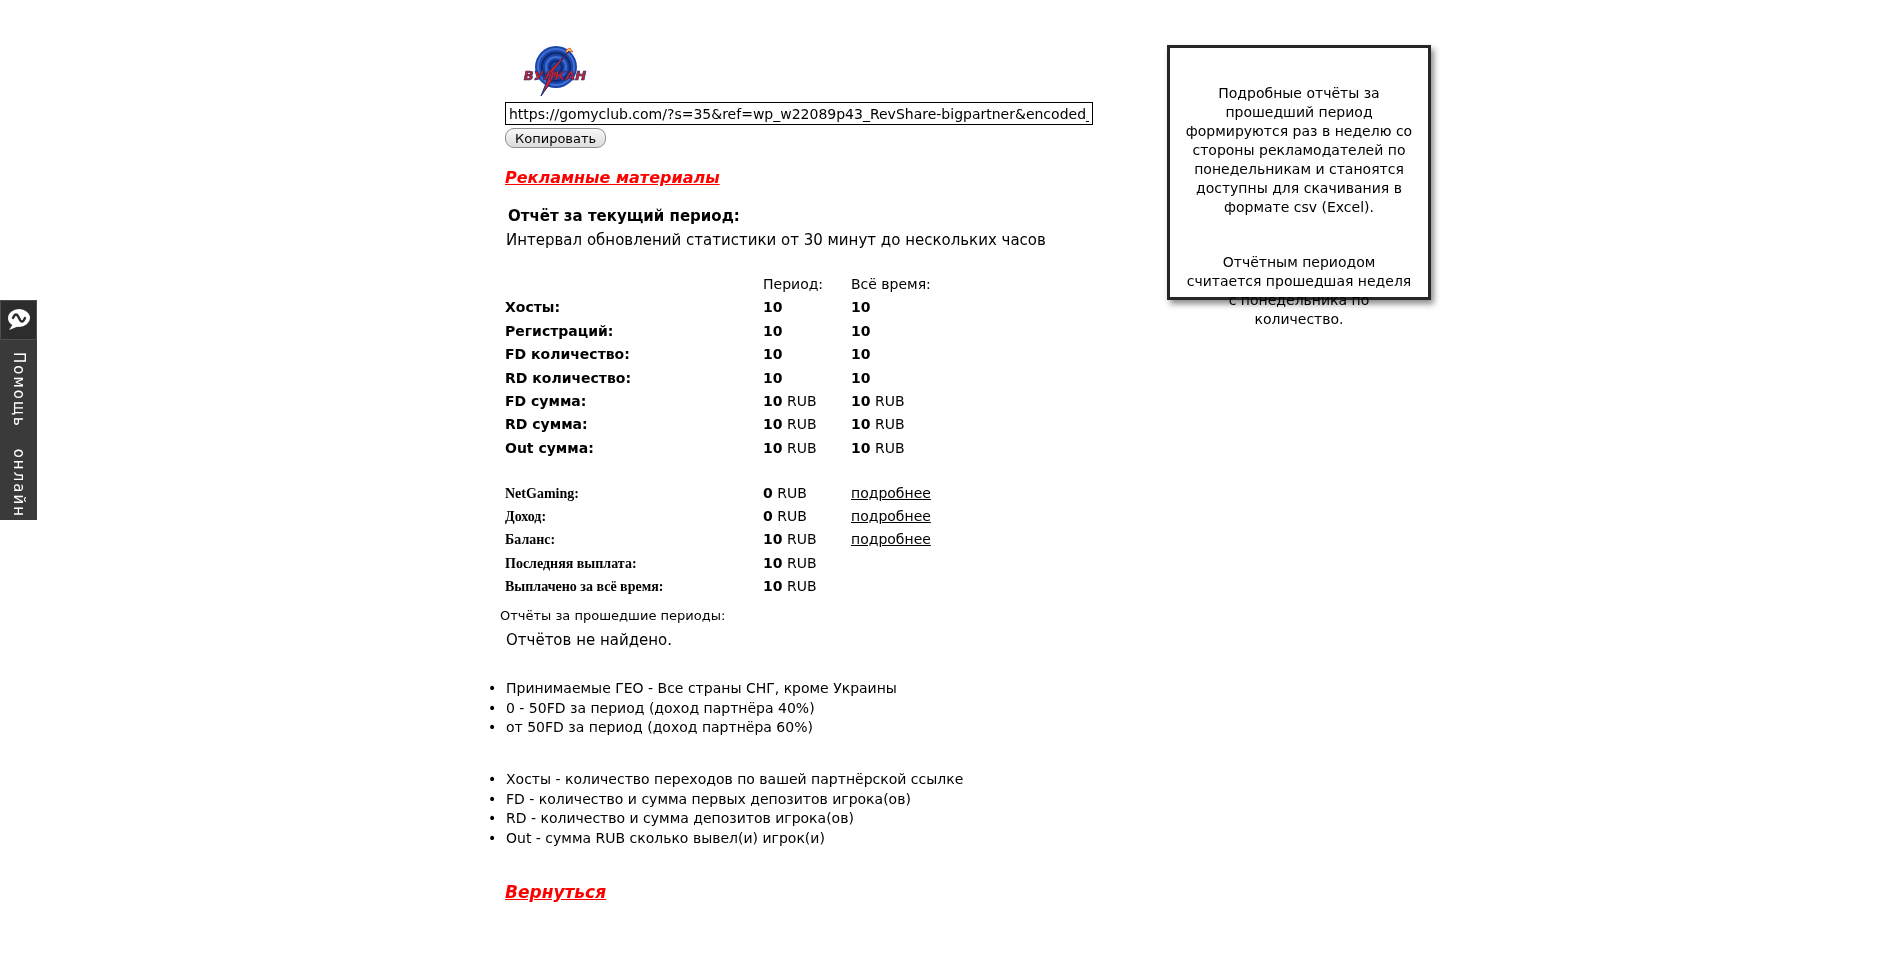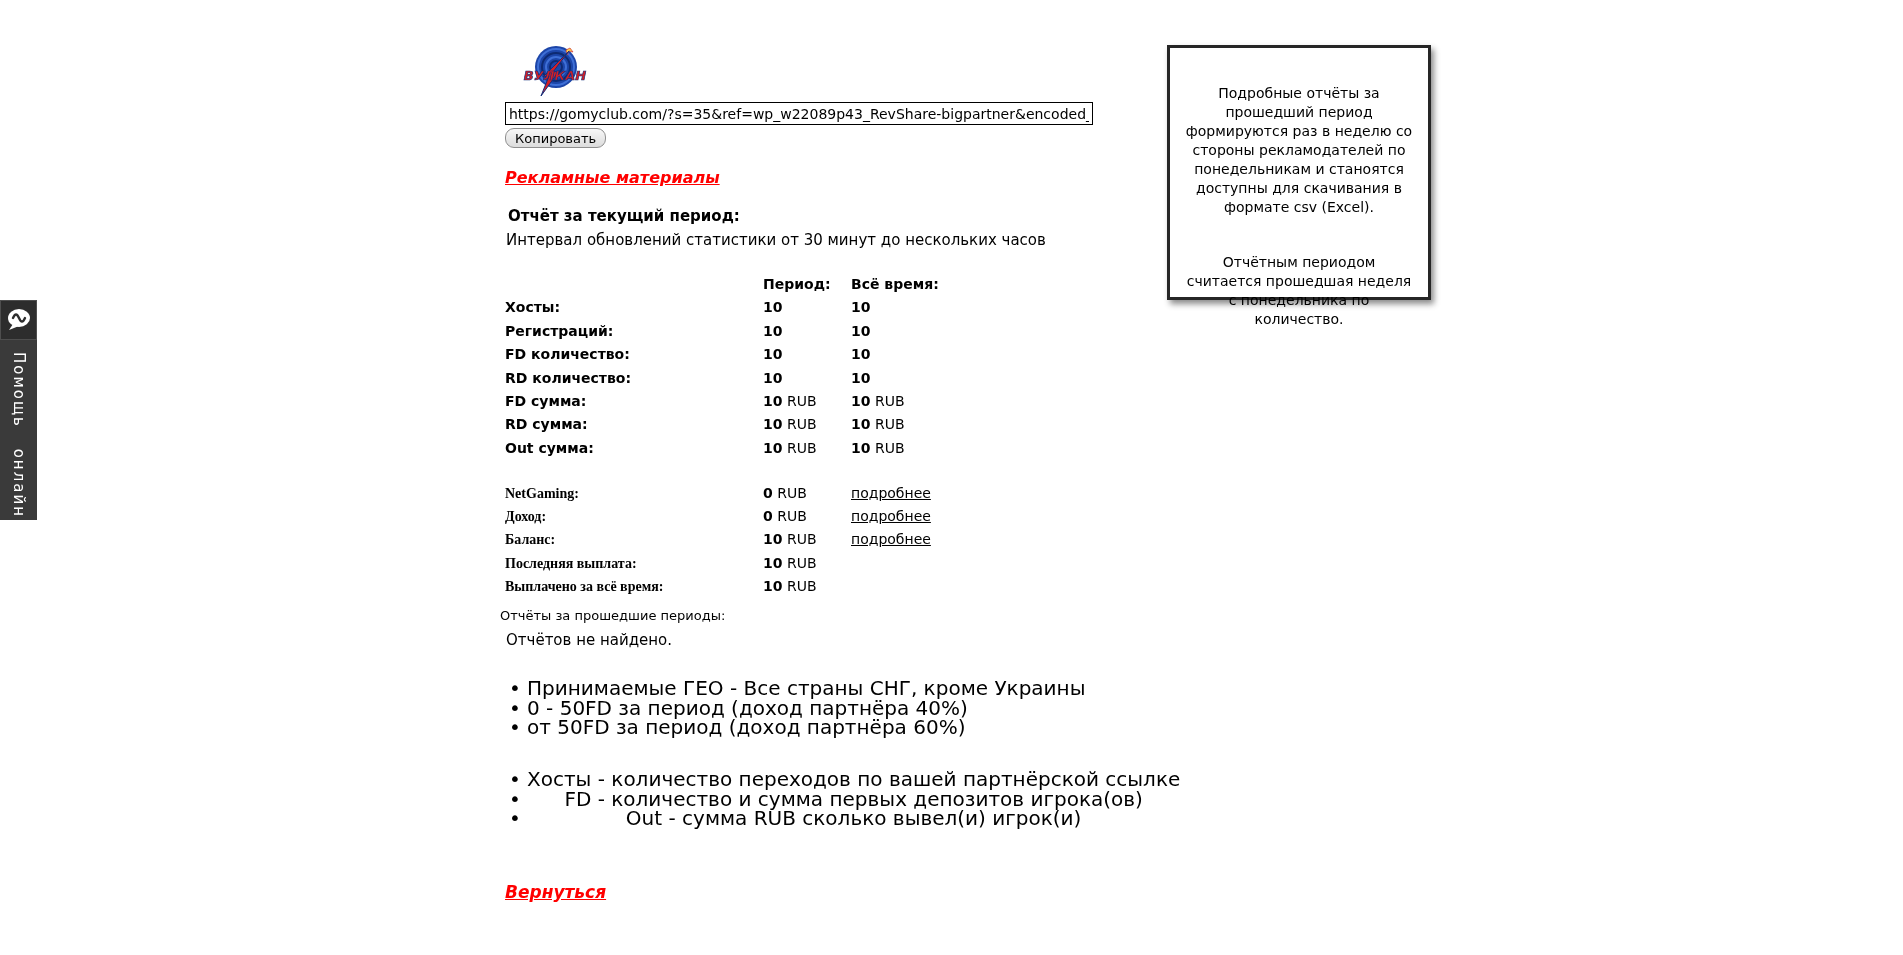--- a/index.html
+++ b/index.html
@@ -20,37 +20,37 @@
 
   .cur-title { position:absolute; left:508px; top:207px; font-size:15px; font-weight:bold; }
   .cur-note  { position:absolute; left:506px; top:231px; font-size:15px; }
 
   
   .stats { position:absolute; left:505px; top:273px; width:620px; }
   .t-row { display:grid; grid-template-columns:258px 88px 200px; height:23.4px; line-height:23.4px; font-size:14px; }
   .t-row .lbl { font-weight:bold; }
   .t-row .num { font-weight:bold; }
   .t-row .unit { font-weight:normal; }
-  .t-head span { font-weight:bold; }
+  .t-head span { font-weight:normal; }
 
   .summary { position:absolute; left:505px; top:482px; width:620px; }
   .s-row { display:grid; grid-template-columns:258px 88px 200px; height:23.2px; line-height:23.2px; font-size:14px; }
   .s-row .lbl { font-weight:bold;font-family:Liberation Serif, serif; }
   .s-row .num { font-weight:bold; }
   .details-link { color:#000; text-decoration:underline; cursor:pointer; font-size:14px; }
 
   .past-title { position:absolute; left:500px; top:608px; font-size:13px; font-weight:normal; }
   .past-empty { position:absolute; left:506px; top:631px; font-size:15px; }
 
   
-  .blist { position:absolute; left:505px; list-style:none; font-size:20px; }
+  .blist { position:absolute; left:484px; list-style:none; font-size:14px; }
   .blist li { position:relative; padding-left:22px; line-height:19.5px; }
   .blist li::before { content:"•"; position:absolute; left:4px; }
   .blist.terms { top:679px; }
-  .blist.defs  { top:770px;text-align:center; }
+  .blist.defs  { top:770px; }
 
   .back-link { position:absolute; left:505px; top:882px; font-size:17px; font-weight:bold; font-style:italic; color:#ff0000; text-decoration:underline; cursor:pointer; }
 
   
   .info-box { position:absolute; left:1167px; top:45px; width:264px; height:255px; background:#fff; border:3px solid #262626; box-shadow:3px 4px 6px rgba(0,0,0,0.45); padding:36px 14px; text-align:center; }
   .info-box p { font-size:14px; line-height:19px; }
   .info-box p + p { margin-top:36px; }
 </style>
 </head>
 <body>
@@ -161,20 +161,21 @@
 
 <ul class="blist terms">
   <li>Принимаемые ГЕО - Все страны СНГ, кроме Украины</li>
   <li>0 - 50FD за период (доход партнёра 40%)</li>
   <li>от 50FD за период (доход партнёра 60%)</li>
 </ul>
 
 <ul class="blist defs">
   <li>Хосты - количество переходов по вашей партнёрской ссылке</li>
   <li>FD - количество и сумма первых депозитов игрока(ов)</li>
+  <li>RD - количество и сумма депозитов игрока(ов)</li>
   <li>Out - сумма RUB сколько вывел(и) игрок(и)</li>
 </ul>
 
 <a class="back-link">Вернуться</a>
 
 <div class="info-box">
   <p>Подробные отчёты за прошедший период формируются раз в неделю со стороны рекламодателей по понедельникам и станоятся доступны для скачивания в формате csv (Excel).</p>
   <p>Отчётным периодом считается прошедшая неделя с понедельника по количество.</p>
 </div>
 

